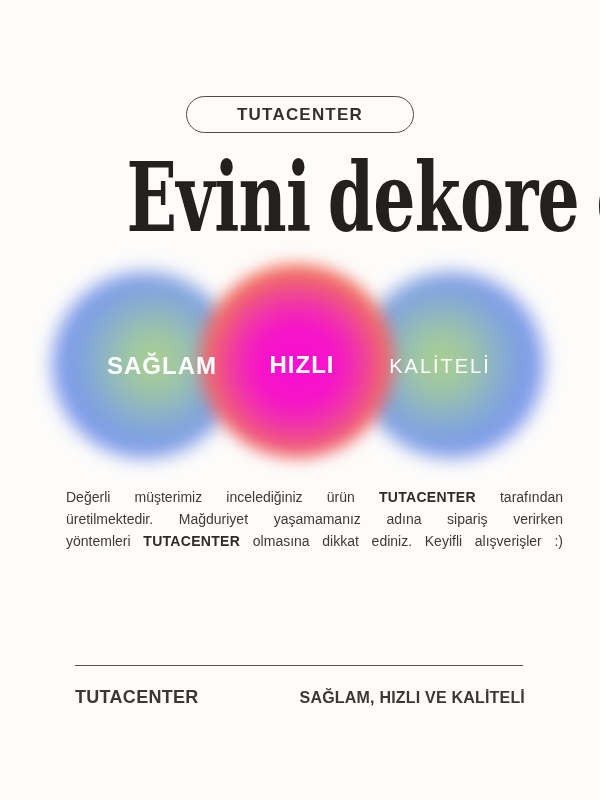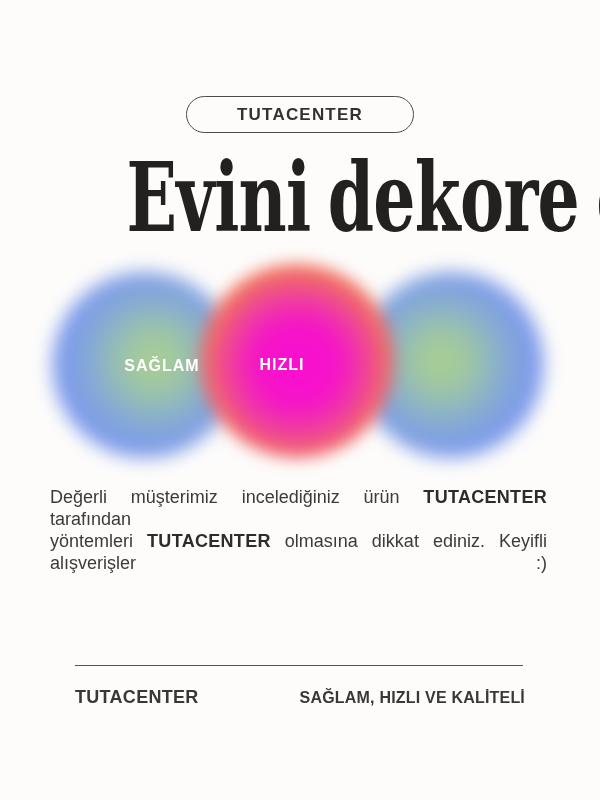--- a/index.html
+++ b/index.html
@@ -73,29 +73,29 @@
     filter: blur(8px);
     z-index: 2;
   }
   .feature-label {
     position: absolute;
     transform: translate(-50%, -50%);
     color: #ffffff;
     z-index: 5;
     white-space: nowrap;
   }
-  .feature-label.saglam { left: 162px; top: 366px; font-size: 16px; font-weight: 600; letter-spacing: 1px; }
-  .feature-label.hizli  { left: 282px; top: 365px; font-size: 16px; font-weight: 700; letter-spacing: 1px; }
+  .feature-label.saglam { left: 162px; top: 366px; font-size: 24px; font-weight: 600; letter-spacing: 1px; }
+  .feature-label.hizli  { left: 302px; top: 365px; font-size: 24px; font-weight: 700; letter-spacing: 1px; }
   .feature-label.kaliteli { left: 440px; top: 366px; font-size: 20px; font-weight: 400; letter-spacing: 2px; }
 
   
   .description {
     position: absolute;
-    left: 50px; top: 486px; width: 497px;
-    font-size: 18px; line-height: 22px;
+    left: 66px; top: 486px; width: 497px;
+    font-size: 14px; line-height: 22px;
     color: #3d3a38;
   }
   .description .line {
     text-align: justify;
     text-align-last: justify;
     -moz-text-align-last: justify;
   }
   .description .b { font-weight: 700; color: #2e2c2a; letter-spacing: 0.3px; }
 
   
@@ -123,24 +123,26 @@
 <h1 class="hero-title">
   <span>Evini dekore et.</span>
 </h1>
 
 <div class="circles">
   <div class="circle circle-side-left"></div>
   <div class="circle circle-center"></div>
   <div class="circle circle-side-right"></div>
   <span class="feature-label saglam">SAĞLAM</span>
   <span class="feature-label hizli">HIZLI</span>
+  <span class="feature-label kaliteli">KALİTELİ</span>
 </div>
 
 <div class="description">
   <div class="line"><span>Değerli müşterimiz incelediğiniz ürün </span><span class="b">TUTACENTER</span><span> tarafından</span></div>
+  <div class="line"><span>üretilmektedir. Mağduriyet yaşamamanız adına sipariş verirken</span></div>
   <div class="line"><span>yöntemleri </span><span class="b">TUTACENTER</span><span> olmasına dikkat ediniz. Keyifli alışverişler :)</span></div>
 </div>
 
 <div class="footer-divider"></div>
 <div class="footer-row">
   <span class="footer-brand">TUTACENTER</span>
   <span class="footer-tagline">SAĞLAM, HIZLI VE KALİTELİ</span>
 </div>
 
 </body></html>

